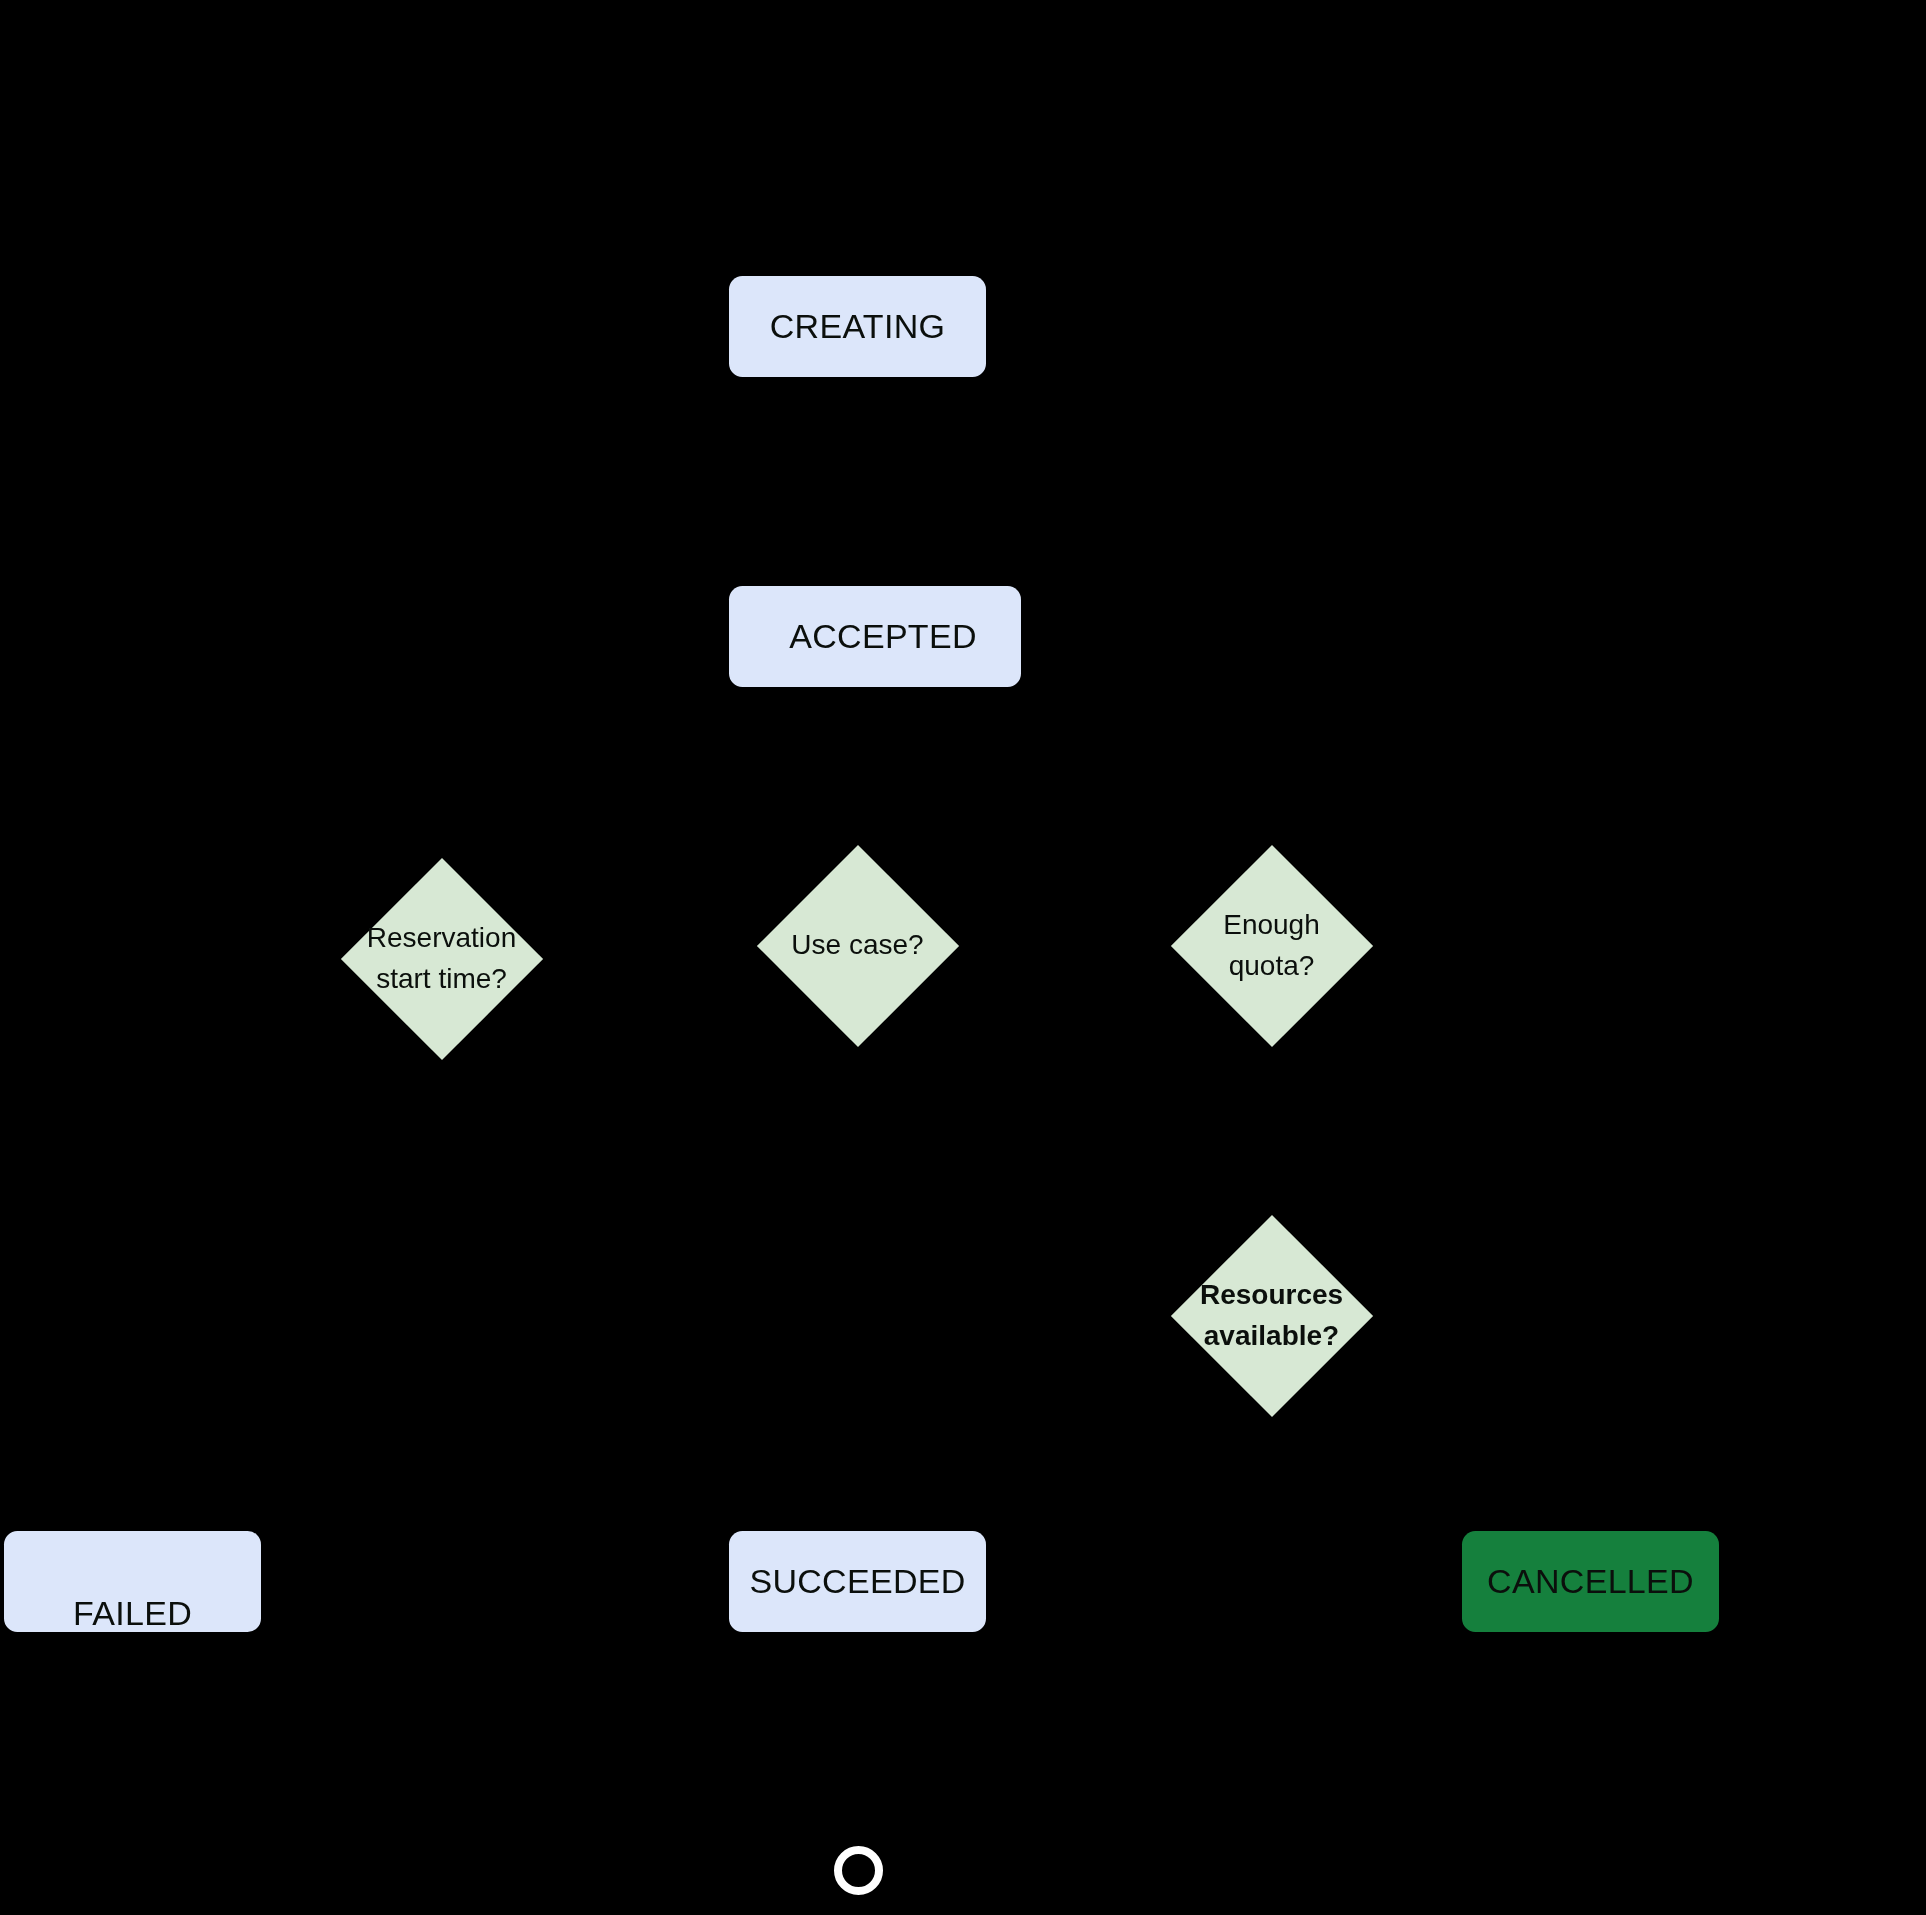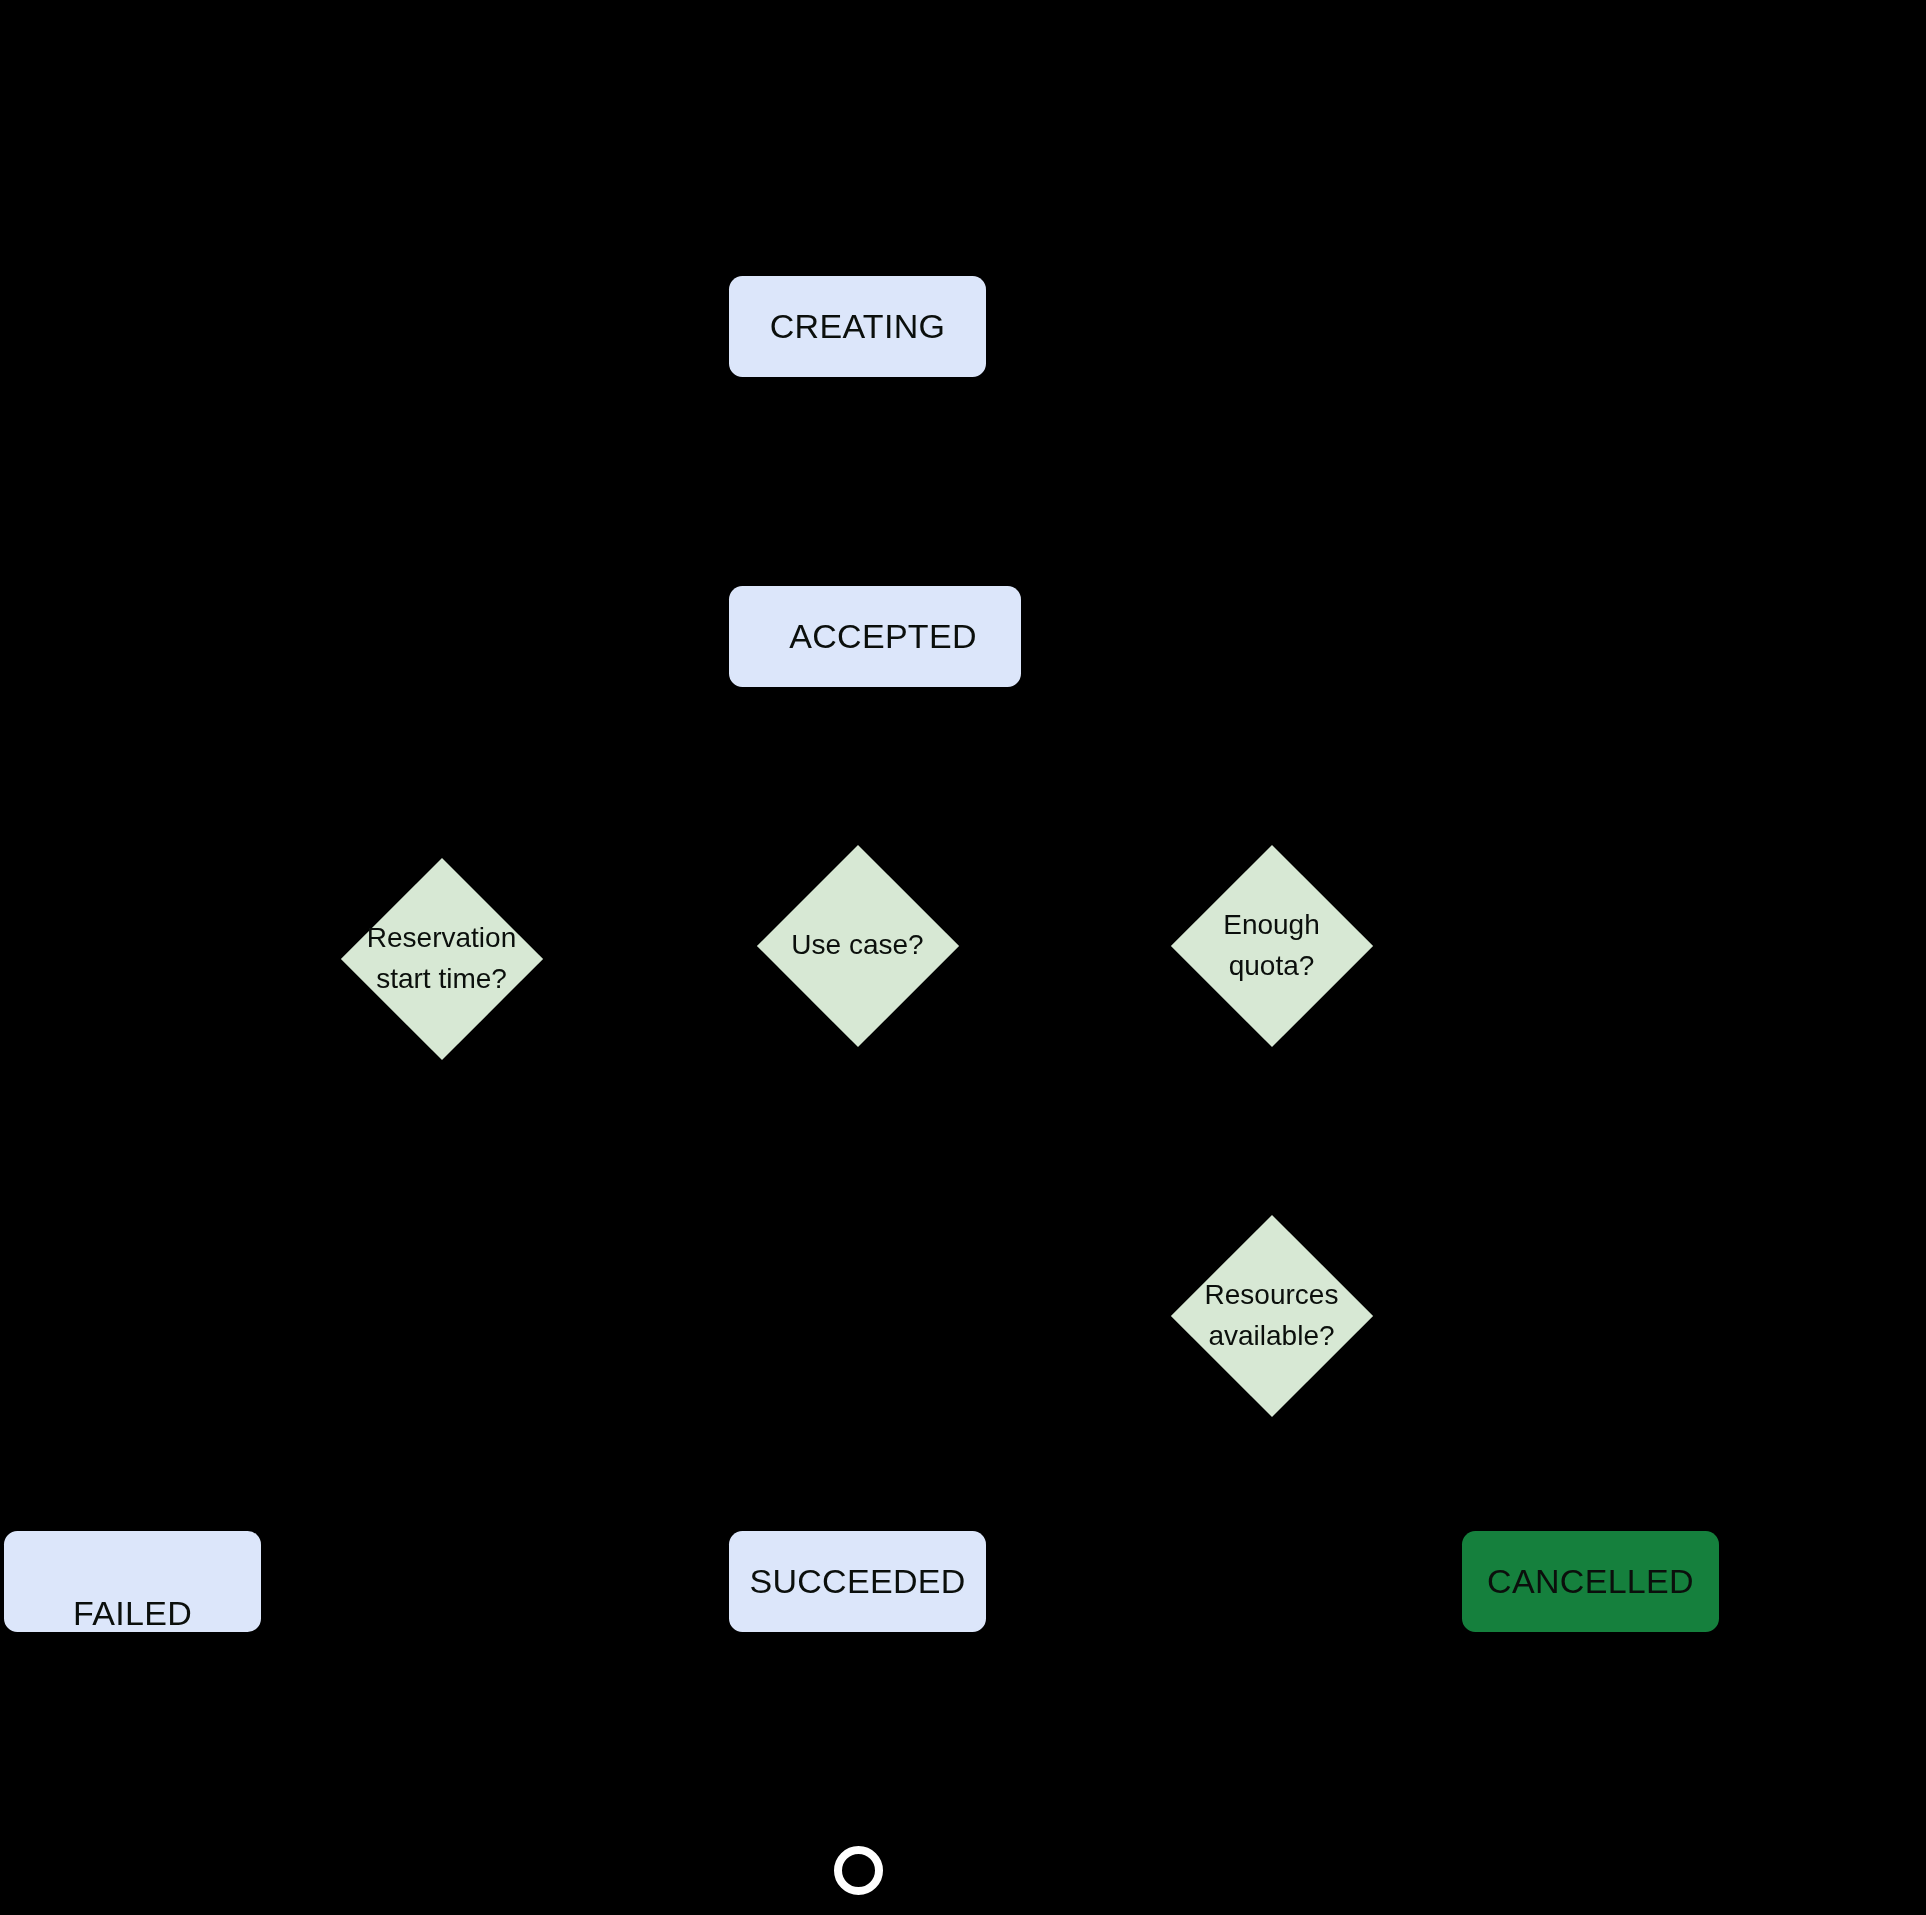--- a/index.html
+++ b/index.html
@@ -140,20 +140,20 @@
   </div>
 
   <div class="decision" id="node-enough-quota" style="left: 1171px; top: 845px; width: 201px; height: 201px;">
     <span class="diamond-shape" style="background: rgb(215, 232, 212);"></span>
     <span class="decision-label" style="color: rgb(11, 15, 12);">Enough
 quota?</span>
   </div>
 
   <div class="decision" id="node-resources-available" style="left: 1171px; top: 1215px; width: 201px; height: 201px;">
     <span class="diamond-shape" style="background: rgb(215, 232, 212);"></span>
-    <span class="decision-label" style="color: rgb(11, 15, 12);">Resources
+    <span class="decision-label" style="color: rgb(11, 15, 12); font-weight: bold;">Resources
 available?</span>
   </div>
 
   <div class="end-node" id="node-end" style="left: 834px; top: 1846px; width: 49px; height: 49px; border: 8.8px solid rgb(255, 255, 255);"></div>
 
 </div>
 
 
 </body></html>

